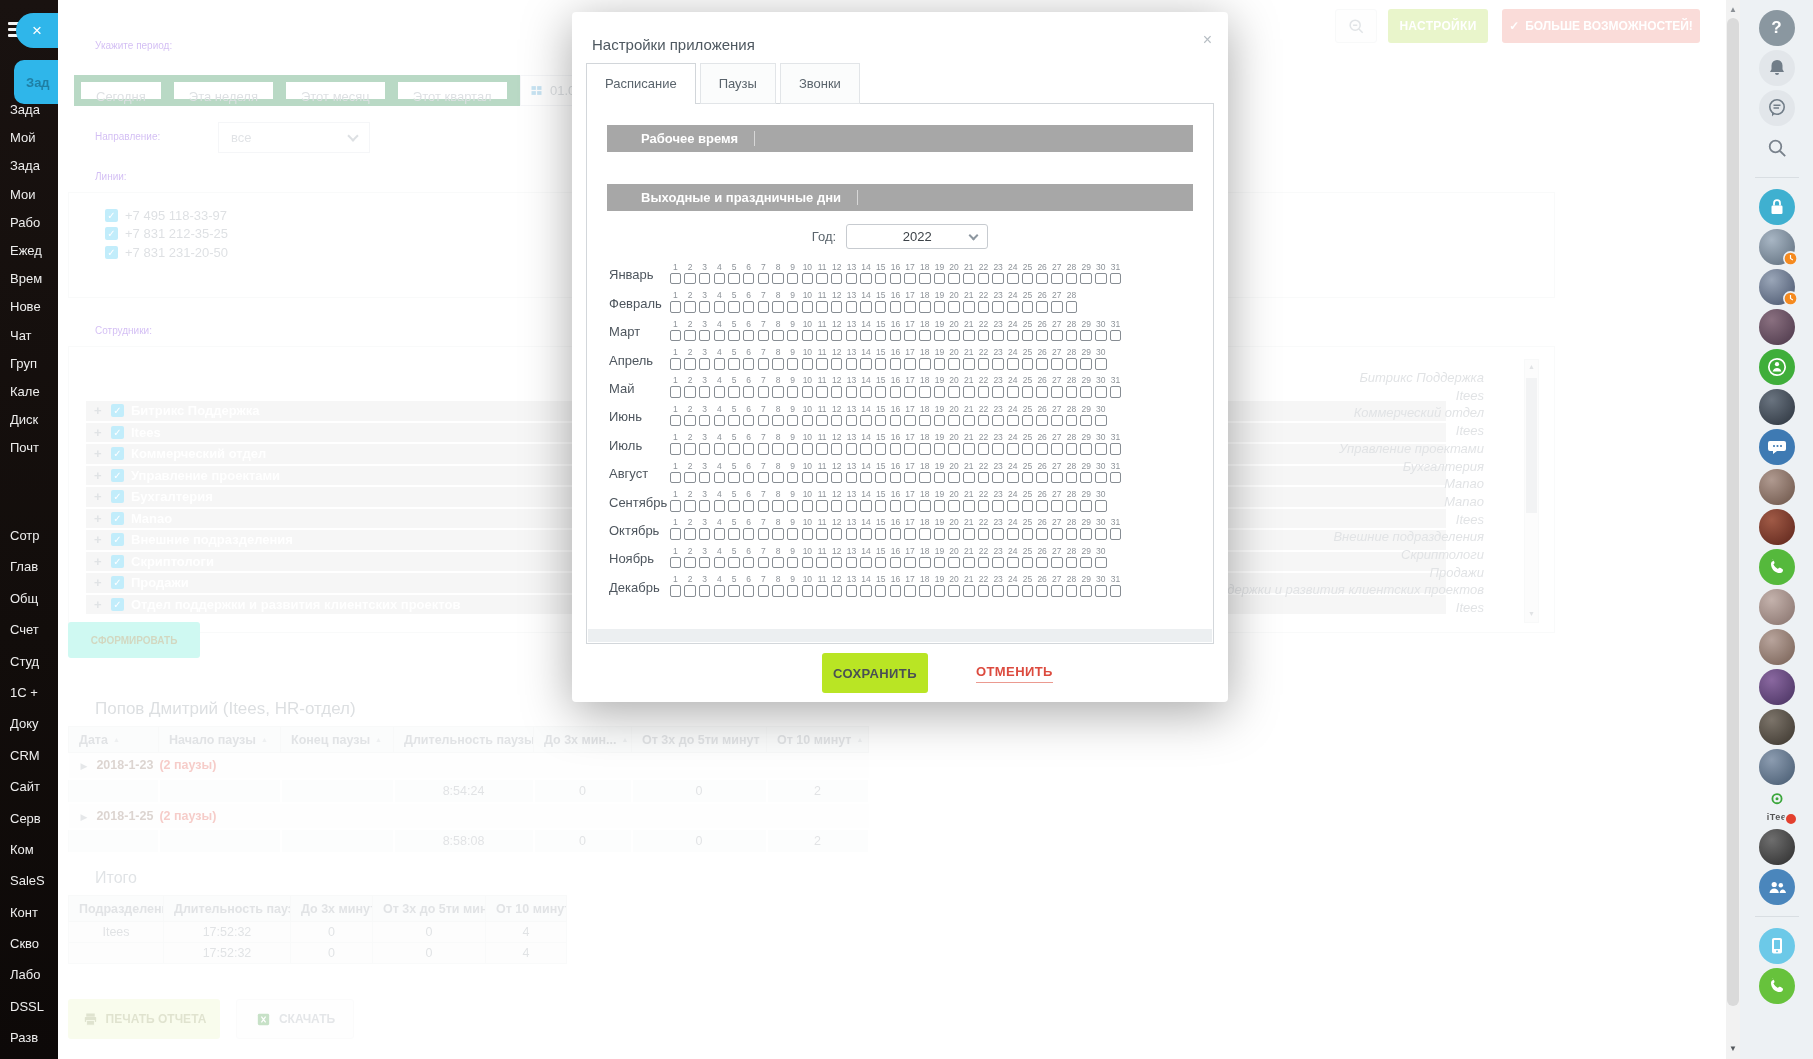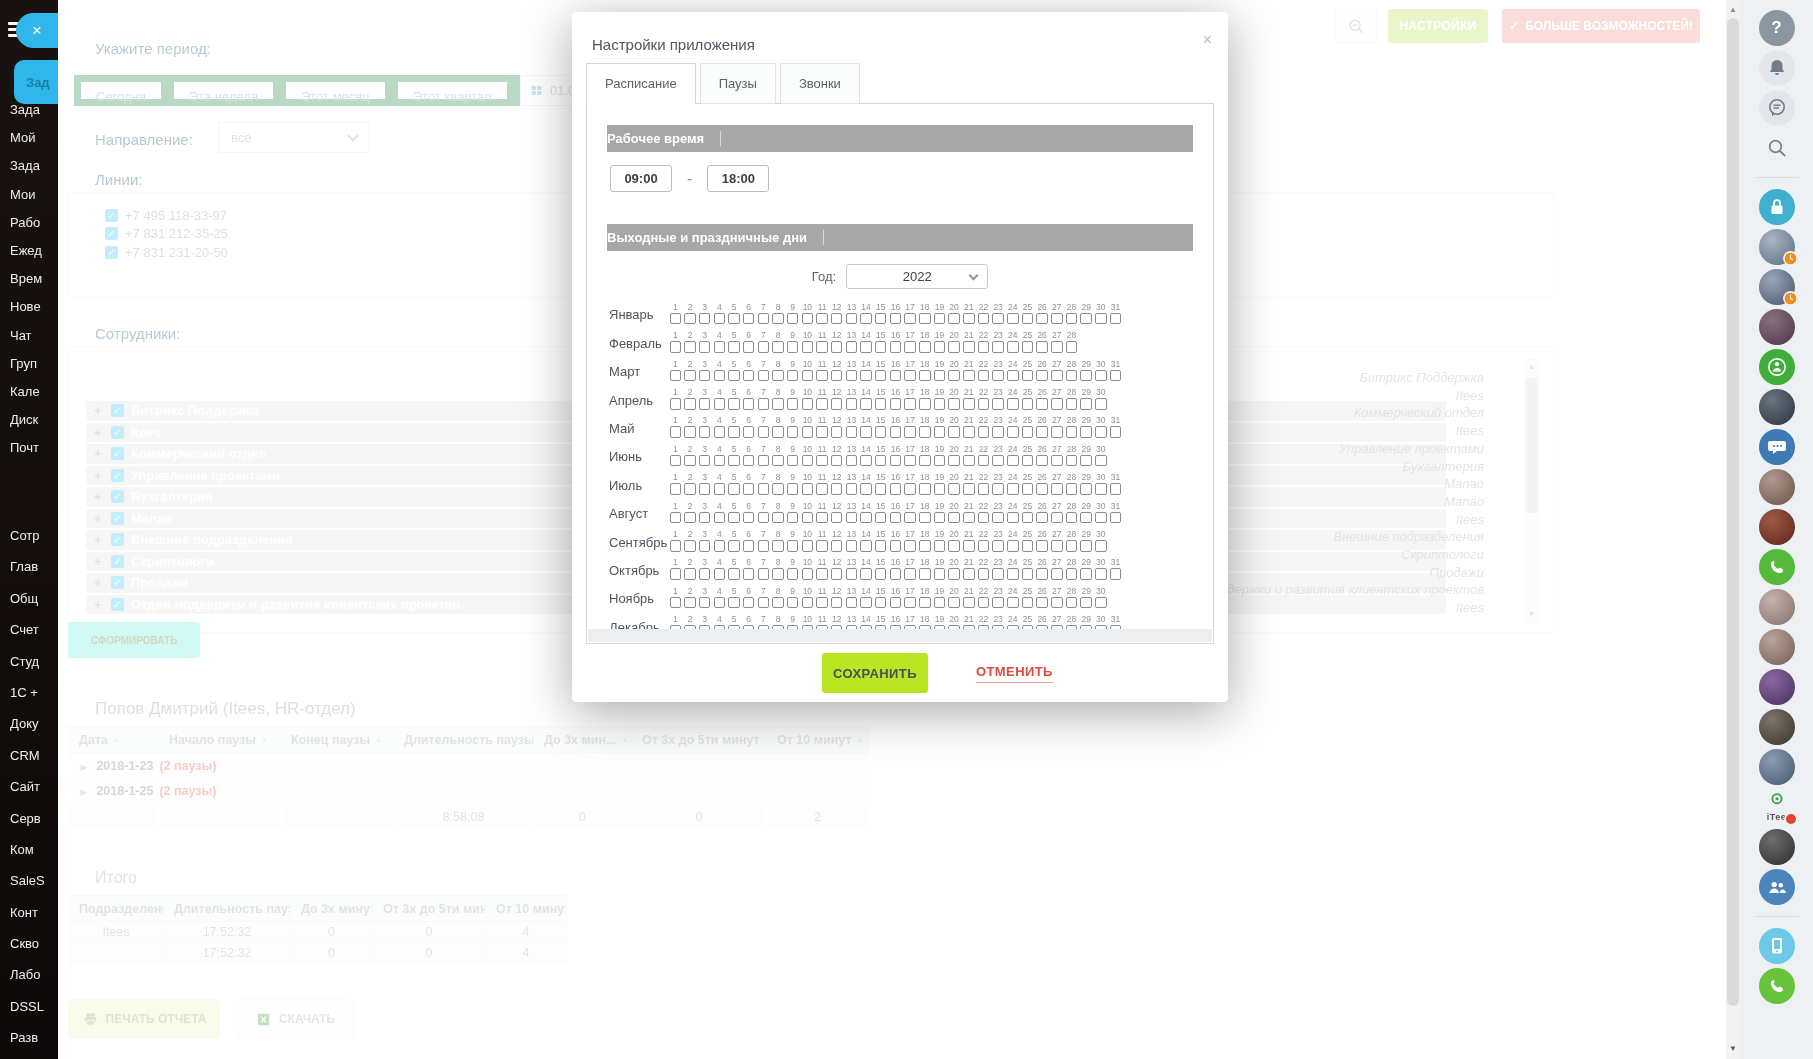--- a/index.html
+++ b/index.html
@@ -19,21 +19,21 @@
   .side-bot .side-item{height:31.4px;line-height:31.4px}
 
   
   .content{position:absolute;left:58px;top:0;width:1668px;height:1059px;background:#fff;z-index:2}
   .dim{position:absolute;inset:0;background:rgba(255,255,255,.7);z-index:5}
   .hdr-iconbtn{position:absolute;left:1277px;top:9px;width:42px;height:34px;border:1px solid #e6e9ec;border-radius:3px;background:#fafbfb;display:flex;align-items:center;justify-content:center}
   .hdr-iconbtn svg{width:20px;height:20px}
   .hdr-settings{position:absolute;left:1330px;top:9px;width:100px;height:34px;background:#b4dd52;border:none;border-radius:3px;color:#fff;font-weight:bold;font-size:12px;letter-spacing:.3px}
   .hdr-more{position:absolute;left:1444px;top:9px;width:198px;height:34px;background:#ef8b80;border:none;border-radius:3px;color:#fff;font-weight:bold;font-size:12px}
   .hdr-more .chk{margin-right:6px}
-  .lbl{position:absolute;color:#0c4a6e;font-size:15px}
+  .lbl{position:absolute;color:#6d28d9;font-size:10px}
   .lbl-period{left:37px;top:40px}
   .period-row{position:absolute;left:17px;top:75px;display:flex}
   .period-btn{height:31px;padding:0 15px;border:7px solid #15803d;margin-left:-1px;background:#fff;color:#8d97a0;font-size:13px;line-height:29px}
   .period-btn.sel{background:#eef7fb;color:#6f7a84}
   .date-btn{position:absolute;left:462px;top:75px;width:110px;height:31px;border:1px solid #dde2e6;background:#fff;display:flex;align-items:center;padding:0 8px;color:#8d97a0;font-size:13px;gap:6px}
   .date-btn svg{width:15px;height:15px}
   .lbl-direction{left:37px;top:131px}
   .dir-select{position:absolute;left:160px;top:122px;width:152px;height:31px;border:1px solid #dde2e6;display:flex;align-items:center;padding:0 12px;color:#9aa2ac;font-size:13px}
   .chev{width:8px;height:8px;border-right:2px solid #8d97a0;border-bottom:2px solid #8d97a0;transform:rotate(45deg);margin-left:auto;margin-top:-4px}
   .lbl-lines{left:37px;top:171px}
@@ -96,21 +96,21 @@
 
   
   .modal{position:absolute;left:572px;top:12px;width:656px;height:690px;background:#fff;border-radius:4px;box-shadow:0 10px 50px rgba(0,0,0,.35);z-index:10}
   .m-title{position:absolute;left:20px;top:24px;font-size:15px;color:#4e5860}
   .m-close{position:absolute;right:16px;top:20px;color:#b6bdc3;font-size:16px;line-height:16px;cursor:default}
   .m-tabs{position:absolute;left:14px;top:51px;display:flex;z-index:2}
   .m-tab{height:41px;line-height:39px;padding:0 18px;font-size:13px;color:#5a646c;background:#fbfcfc;border:1px solid #e2e5e8;margin-right:4px}
   .m-tab.active{background:#fff;border:1px solid #d2d6da;border-bottom:none}
   .m-panel{position:absolute;left:14px;top:91px;width:628px;height:541px;border:1px solid #d3d7db;background:#fff}
   .panel-strip{position:absolute;left:1px;right:1px;bottom:1px;height:13px;background:#eceff1}
-  .gray-bar{margin:0 20px;height:27px;background:#a7a7a7;color:#fff;font-size:13px;font-weight:bold;line-height:27px;}
+  .gray-bar{margin:0 20px;height:27px;background:#a7a7a7;color:#fff;font-size:13px;font-weight:bold;line-height:27px;padding-left:34px}
   .gray-bar span::after{content:"";display:inline-block;width:1px;height:15px;background:rgba(255,255,255,.55);margin-left:16px;vertical-align:-3px}
   .bar1{margin-top:21px}
   .time-row{display:flex;align-items:center;margin:13px 0 0 23px}
   .time-input{width:62px;height:27px;border:1px solid #b9bec3;border-radius:3px;text-align:center;font-size:13px;font-weight:bold;color:#3c4248;font-family:"Liberation Sans",sans-serif}
   .dash{margin:0 15px;color:#8a9096}
   .bar2{margin-top:32px}
   .year-row{margin-top:13px;display:flex;justify-content:center;align-items:center;gap:10px;font-size:13px;color:#5a646c}
   .year-select{width:142px;height:25px;border:1px solid #c7cbd0;border-radius:3px;position:relative;display:flex;align-items:center;justify-content:center;font-size:13px;color:#3c4248}
   .year-select .chev{position:absolute;right:10px;width:7px;height:7px;margin-top:-3px}
   .months{margin:9px 0 0 22px}
@@ -332,20 +332,29 @@
             <th><span>До 3х мин...</span><i class="sort"></i></th>
             <th><span>От 3х до 5ти минут</span><i class="sort"></i></th>
             <th><span>От 10 минут</span><i class="sort"></i></th>
           </tr>
         </thead>
       <tbody>
 
       <tr class="r-group">
             <td colspan="7"><span class="tri">▶</span><span class="gdate">2018-1-23</span><span class="gnote">(2 паузы)</span></td>
           </tr>
+          <tr class="r-data">
+            <td></td>
+            <td></td>
+            <td></td>
+            <td>8:54:24</td>
+            <td>0</td>
+            <td>0</td>
+            <td>2</td>
+          </tr>
           <tr class="r-group">
             <td colspan="7"><span class="tri">▶</span><span class="gdate">2018-1-25</span><span class="gnote">(2 паузы)</span></td>
           </tr>
           <tr class="r-data">
             <td></td>
             <td></td>
             <td></td>
             <td>8:58:08</td>
             <td>0</td>
             <td>0</td>
@@ -567,25 +576,20 @@
     <div class="m-title">Настройки приложения</div>
     <div class="m-close">×</div>
     <div class="m-tabs">
 
     <div class="m-tab active">Расписание</div>
         <div class="m-tab">Паузы</div>
         <div class="m-tab">Звонки</div>
       </div>
     <div class="m-panel">
       <div class="gray-bar bar1"><span>Рабочее время</span></div>
-      <div class="time-row">
-        <input class="time-input" value="09:00" style="">
-        <span class="dash">-</span>
-        <input class="time-input" value="18:00" style="">
-      </div>
       <div class="gray-bar bar2"><span>Выходные и праздничные дни</span></div>
       <div class="year-row">
         <span>Год:</span>
         <div class="year-select">
             <span>2022</span>
             <i class="chev"></i>
           </div>
       </div>
       <div class="months">
 

